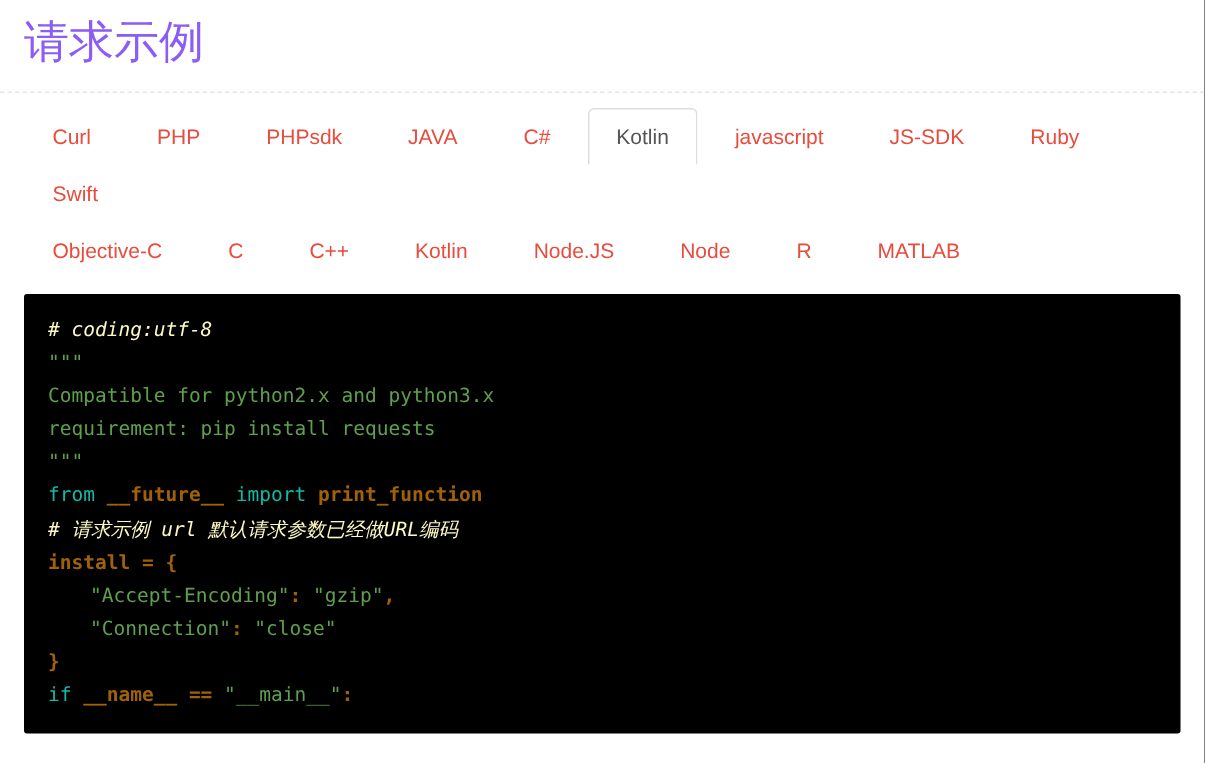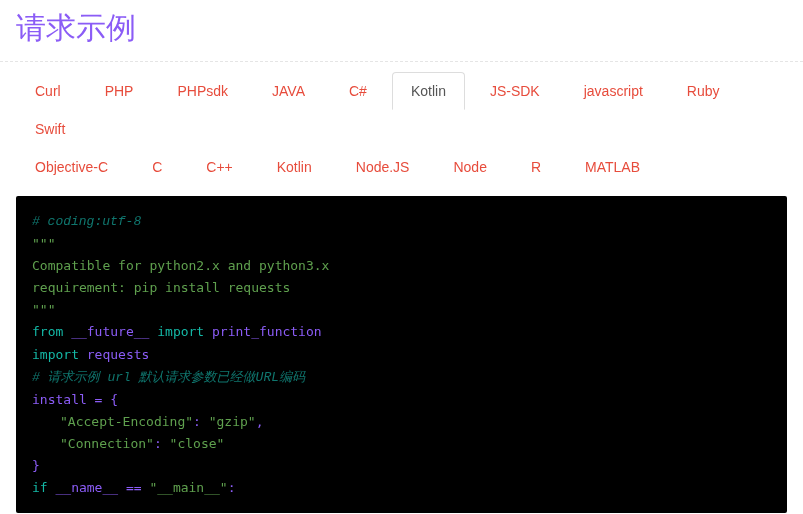--- a/index.html
+++ b/index.html
@@ -5,40 +5,40 @@
     * { margin: 0; padding: 0; box-sizing: border-box; }
     body { font-family: -apple-system, BlinkMacSystemFont, "Segoe UI", Arial, sans-serif; background: #fff; width: 803px; }
     .page-title { font-size: 30px; color: #8b5cf6; font-weight: 400; padding: 8px 16px 12px 16px; border-bottom: 1px dashed #e5e5e5; }
     .tabs-container { padding: 10px 16px 0 16px; }
     .tabs { display: flex; flex-wrap: wrap; gap: 0; }
     .tab { padding: 10px 18px; color: #e74c3c; font-size: 14px; cursor: pointer; border: 1px solid transparent; background: transparent; font-family: inherit; margin-right: 6px; }
     .tab.active { color: #555; border: 1px solid #ddd; border-bottom-color: #fff; border-radius: 4px 4px 0 0; position: relative; z-index: 1; }
     .code-wrapper { margin: 10px 16px 8px 16px; padding: 14px 16px; background: #000; border-radius: 2px; font-family: "Consolas", "Monaco", monospace; font-size: 13px; line-height: 1.7; position: relative; color: #fff; overflow: hidden; }
     .line { white-space: pre-wrap; word-break: break-all; }
     .indent1 { padding-left: 28px; }
-    .c-comment { color: #0f766e; font-style: italic; font-family: Liberation Mono, monospace; }
+    .c-comment { color: #fef9c3; font-style: italic; }
     .c-string { color: #5fa04e; }
     .c-keyword { color: #14b8a6; }
-    .c-white { color: #8b5cf6; font-weight: 400; }
+    .c-white { color: #a16207; font-weight: 700; }
   </style>
 </head>
 <body>
 
 <h2 class="page-title">请求示例</h2>
 
 <div class="tabs-container">
   <div class="tabs">
     <button class="tab">Curl</button>
     <button class="tab">PHP</button>
     <button class="tab">PHPsdk</button>
     <button class="tab">JAVA</button>
     <button class="tab">C#</button>
     <button class="tab active">Kotlin</button>
+    <button class="tab">javascript</button>
     <button class="tab">JS-SDK</button>
-    <button class="tab">javascript</button>
     <button class="tab">Ruby</button>
     <button class="tab">Swift</button>
   </div>
   <div class="tabs">
     <button class="tab">Objective-C</button>
     <button class="tab">C</button>
     <button class="tab">C++</button>
     <button class="tab">Kotlin</button>
     <button class="tab">Node.JS</button>
     <button class="tab">Node</button>
@@ -47,21 +47,20 @@
   </div>
 </div>
 
 <div class="code-wrapper">
   <div class="line"><span class="c-comment"># coding:utf-8</span></div>
   <div class="line"><span class="c-string">"""</span></div>
   <div class="line"><span class="c-string">Compatible for python2.x and python3.x</span></div>
   <div class="line"><span class="c-string">requirement: pip install requests</span></div>
   <div class="line"><span class="c-string">"""</span></div>
   <div class="line"><span class="c-keyword">from</span><span class="c-white"> __future__ </span><span class="c-keyword">import</span><span class="c-white"> print_function</span></div>
-  <div class="line"><span class="c-keyword">import</span><span class="c-white"> requests</span></div>
   <div class="line"><span class="c-comment"># 请求示例 url 默认请求参数已经做URL编码</span></div>
   <div class="line"><span class="c-white">install = {</span></div>
   <div class="line indent1"><span class="c-string">"Accept-Encoding"</span><span class="c-white">: </span><span class="c-string">"gzip"</span><span class="c-white">,</span></div>
   <div class="line indent1"><span class="c-string">"Connection"</span><span class="c-white">: </span><span class="c-string">"close"</span></div>
   <div class="line"><span class="c-white">}</span></div>
   <div class="line"><span class="c-keyword">if</span><span class="c-white"> __name__ == </span><span class="c-string">"__main__"</span><span class="c-white">:</span></div>
 
 </div>
 
 </body></html>

